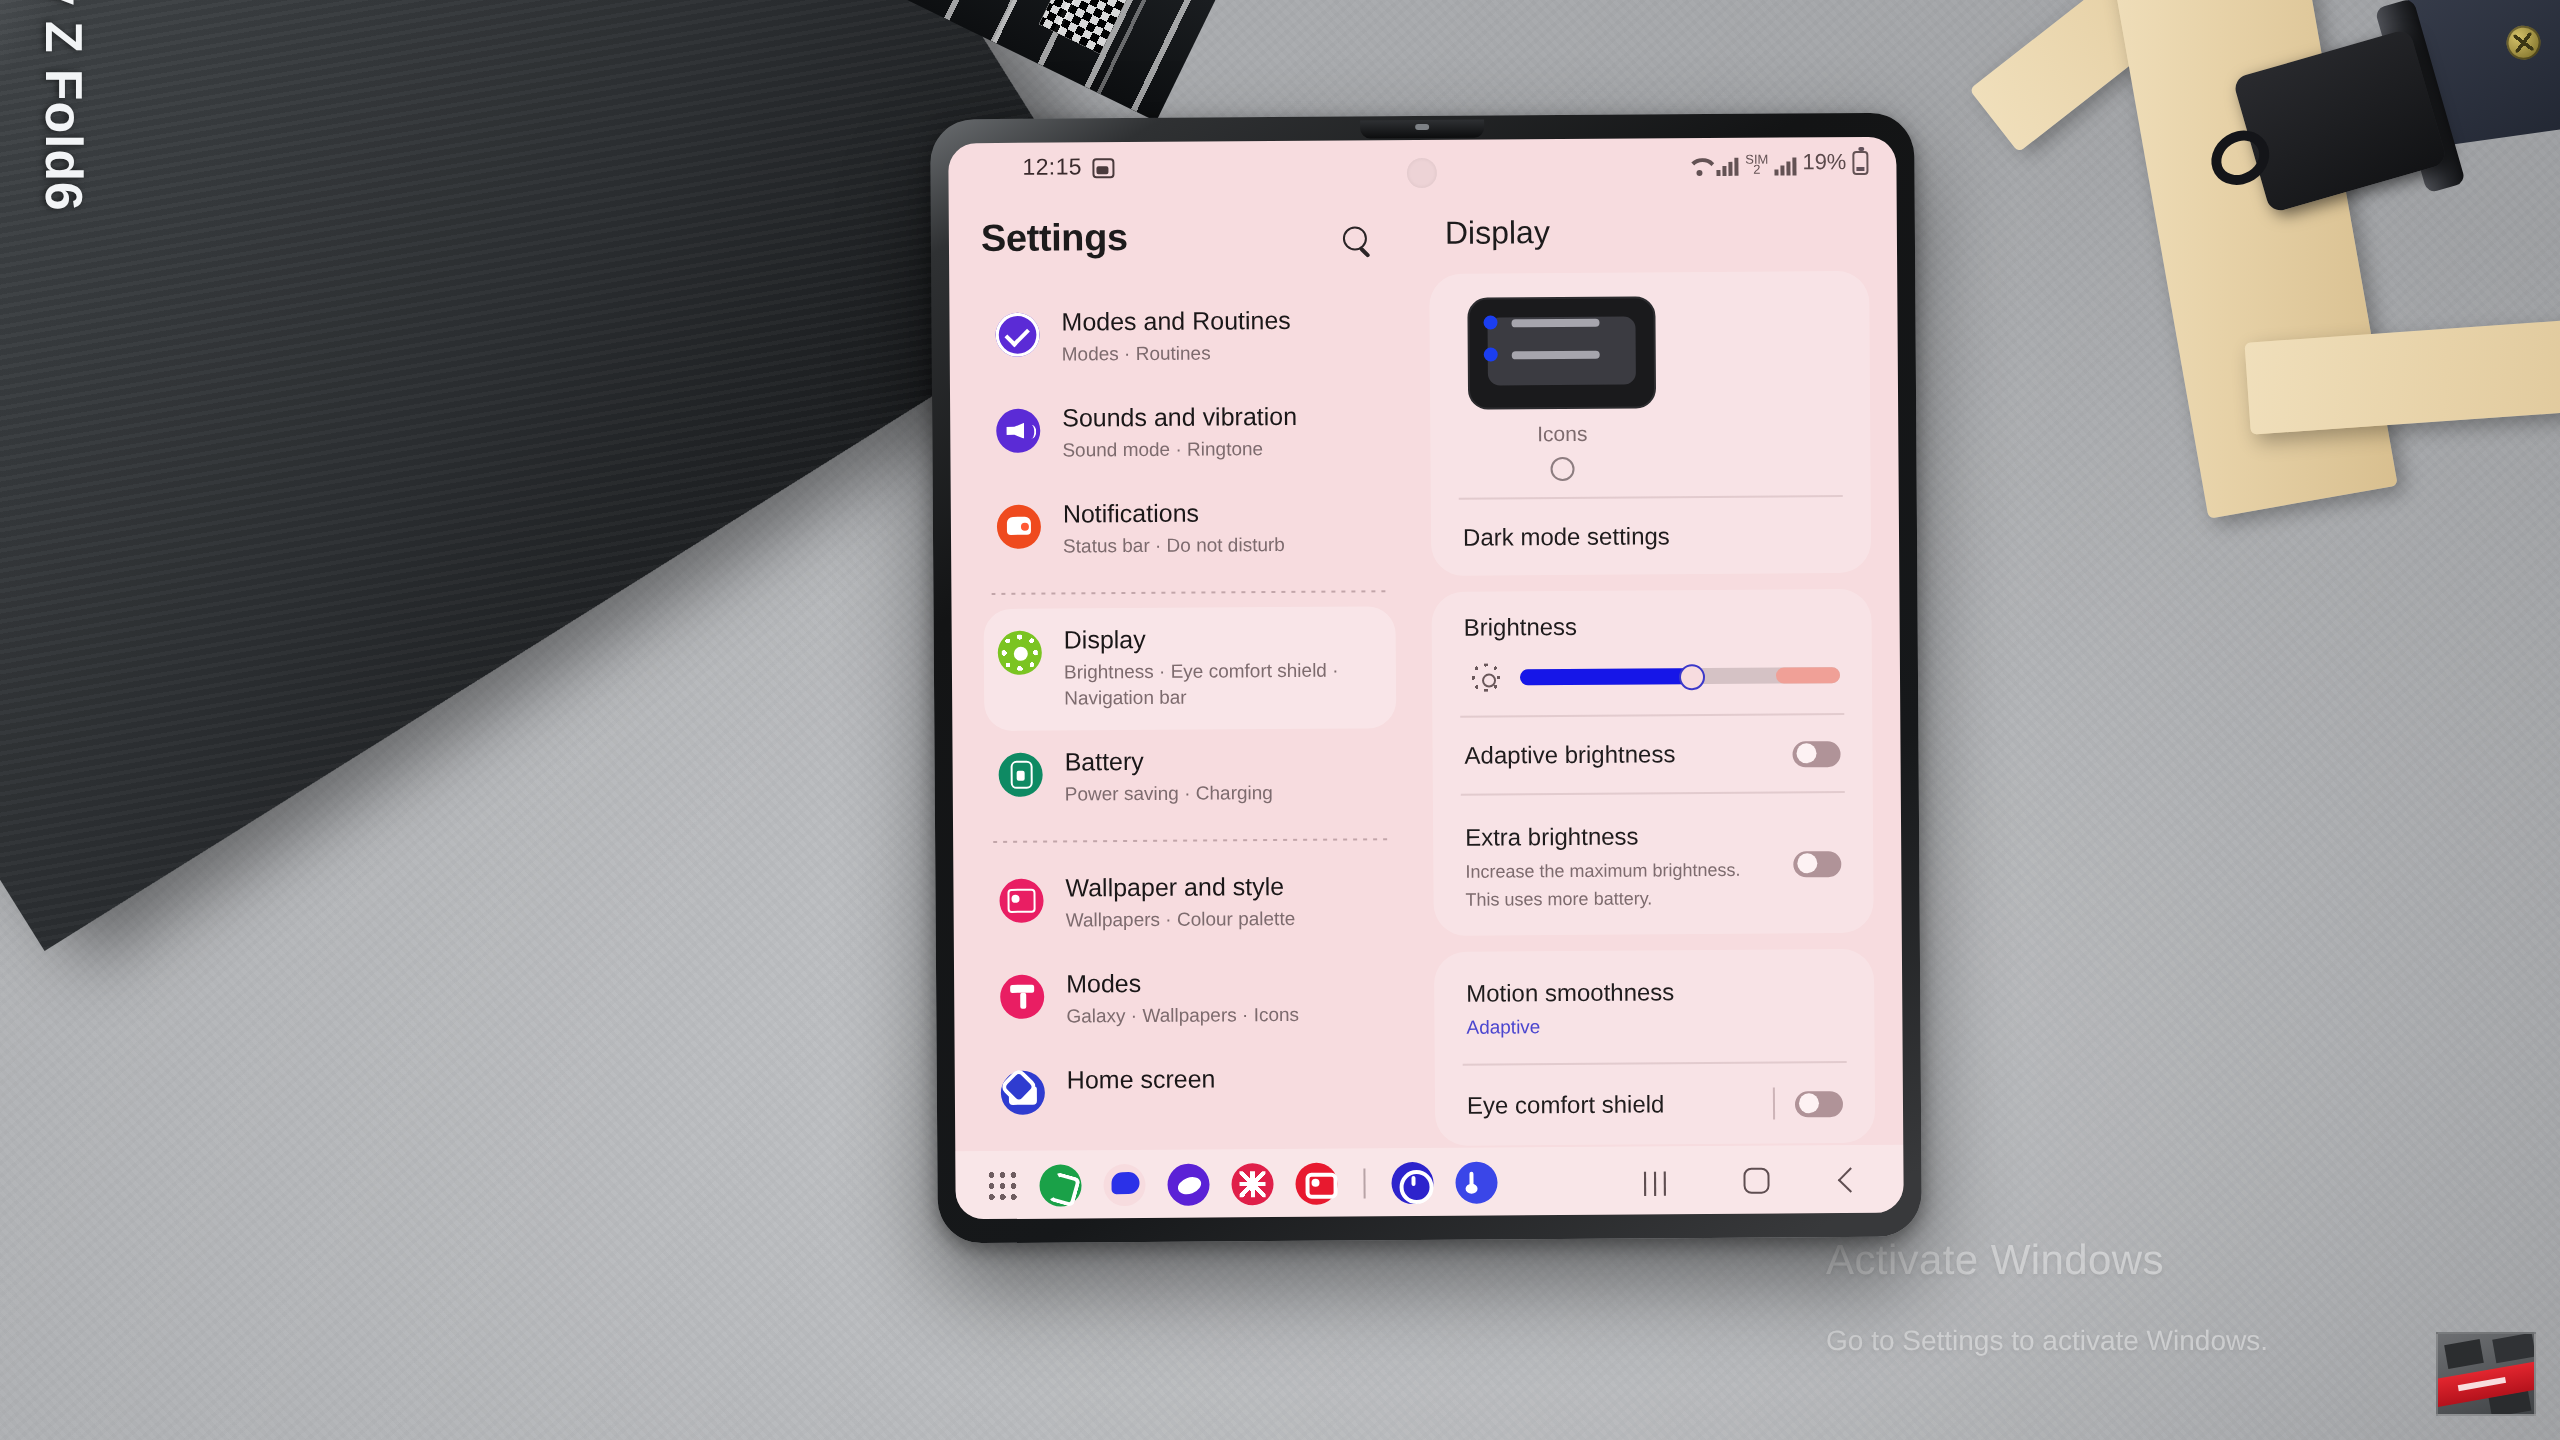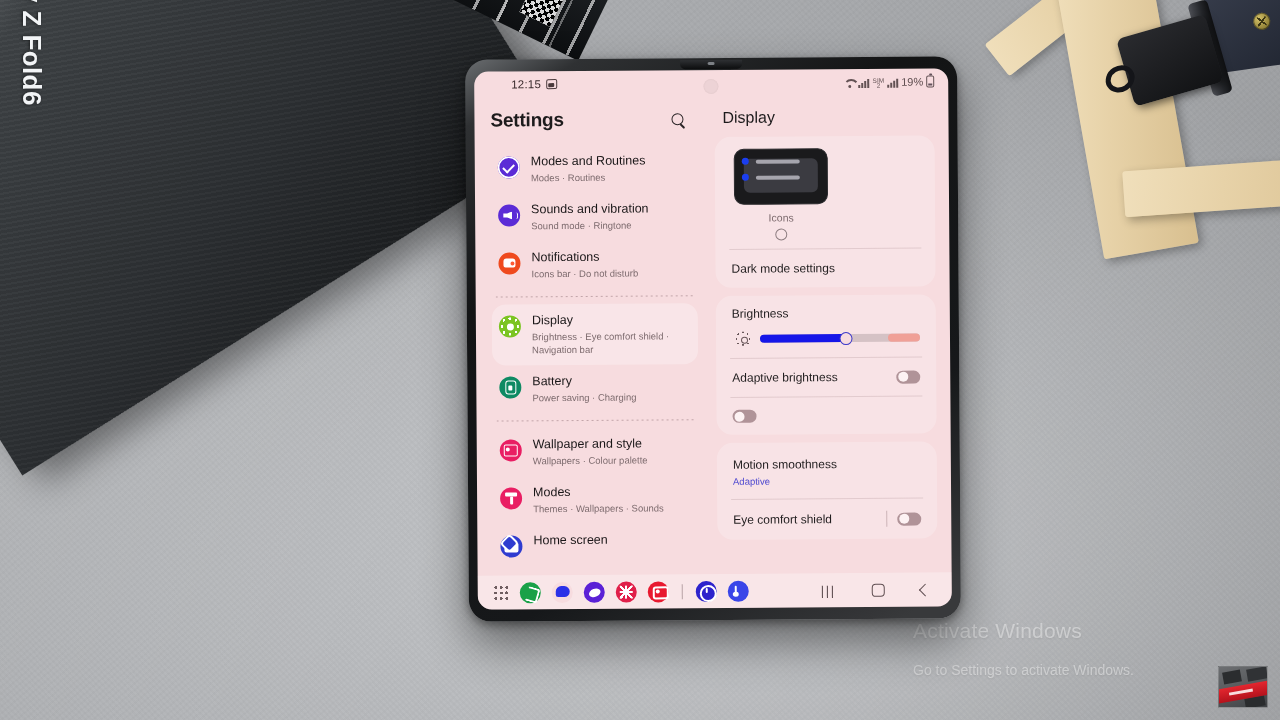--- a/index.html
+++ b/index.html
@@ -524,21 +524,21 @@
               <span class="srow-ico g-speaker" style="background: rgb(91, 43, 214);"></span>
               <span class="srow-txt">
                 <div class="srow-title">Sounds and vibration</div>
                 <div class="srow-sub">Sound mode  ·  Ringtone</div>
               </span>
             </div>
             <div class="srow">
               <span class="srow-ico g-bell" style="background: rgb(239, 74, 30);"></span>
               <span class="srow-txt">
                 <div class="srow-title">Notifications</div>
-                <div class="srow-sub">Icons bar  ·  Do not disturb</div>
+                <div class="srow-sub">Status bar  ·  Do not disturb</div>
               </span>
             </div>
             <div class="divider-dots"></div>
             <div class="srow selected">
               <span class="srow-ico g-sun" style="background: rgb(123, 196, 34);"></span>
               <span class="srow-txt">
                 <div class="srow-title">Display</div>
                 <div class="srow-sub">Brightness  ·  Eye comfort shield  ·  Navigation bar</div>
               </span>
             </div>
@@ -554,21 +554,21 @@
               <span class="srow-ico g-wall" style="background: rgb(233, 30, 99);"></span>
               <span class="srow-txt">
                 <div class="srow-title">Wallpaper and style</div>
                 <div class="srow-sub">Wallpapers  ·  Colour palette</div>
               </span>
             </div>
             <div class="srow">
               <span class="srow-ico g-theme" style="background: rgb(233, 30, 99);"></span>
               <span class="srow-txt">
                 <div class="srow-title">Modes</div>
-                <div class="srow-sub">Themes  ·  Wallpapers  ·  Sounds</div>
+                <div class="srow-sub">Galaxy  ·  Wallpapers  ·  Icons</div>
               </span>
             </div>
             <div class="srow">
               <span class="srow-ico g-home" style="background: rgb(47, 60, 208);"></span>
               <span class="srow-txt">
                 <div class="srow-title">Home screen</div>
               </span>
             </div>
           </div>
       </div>
@@ -615,20 +615,25 @@
           </div>
           <div class="row-sep"></div>
           <div class="simple-row">
             <span class="lbl">Adaptive brightness</span>
             <span class="toggle">
                 <span class="knob"></span>
               </span>
           </div>
           <div class="row-sep"></div>
           <div class="simple-row">
+            <span>
+              <span class="lbl">Extra brightness</span>
+              <div class="sub2">Increase the maximum brightness.</div>
+              <div class="sub2">This uses more battery.</div>
+            </span>
             <span class="toggle">
                 <span class="knob"></span>
               </span>
           </div>
         </div>
 
         <div class="card">
           <div class="simple-row">
             <span>
               <span class="lbl">Motion smoothness</span>

